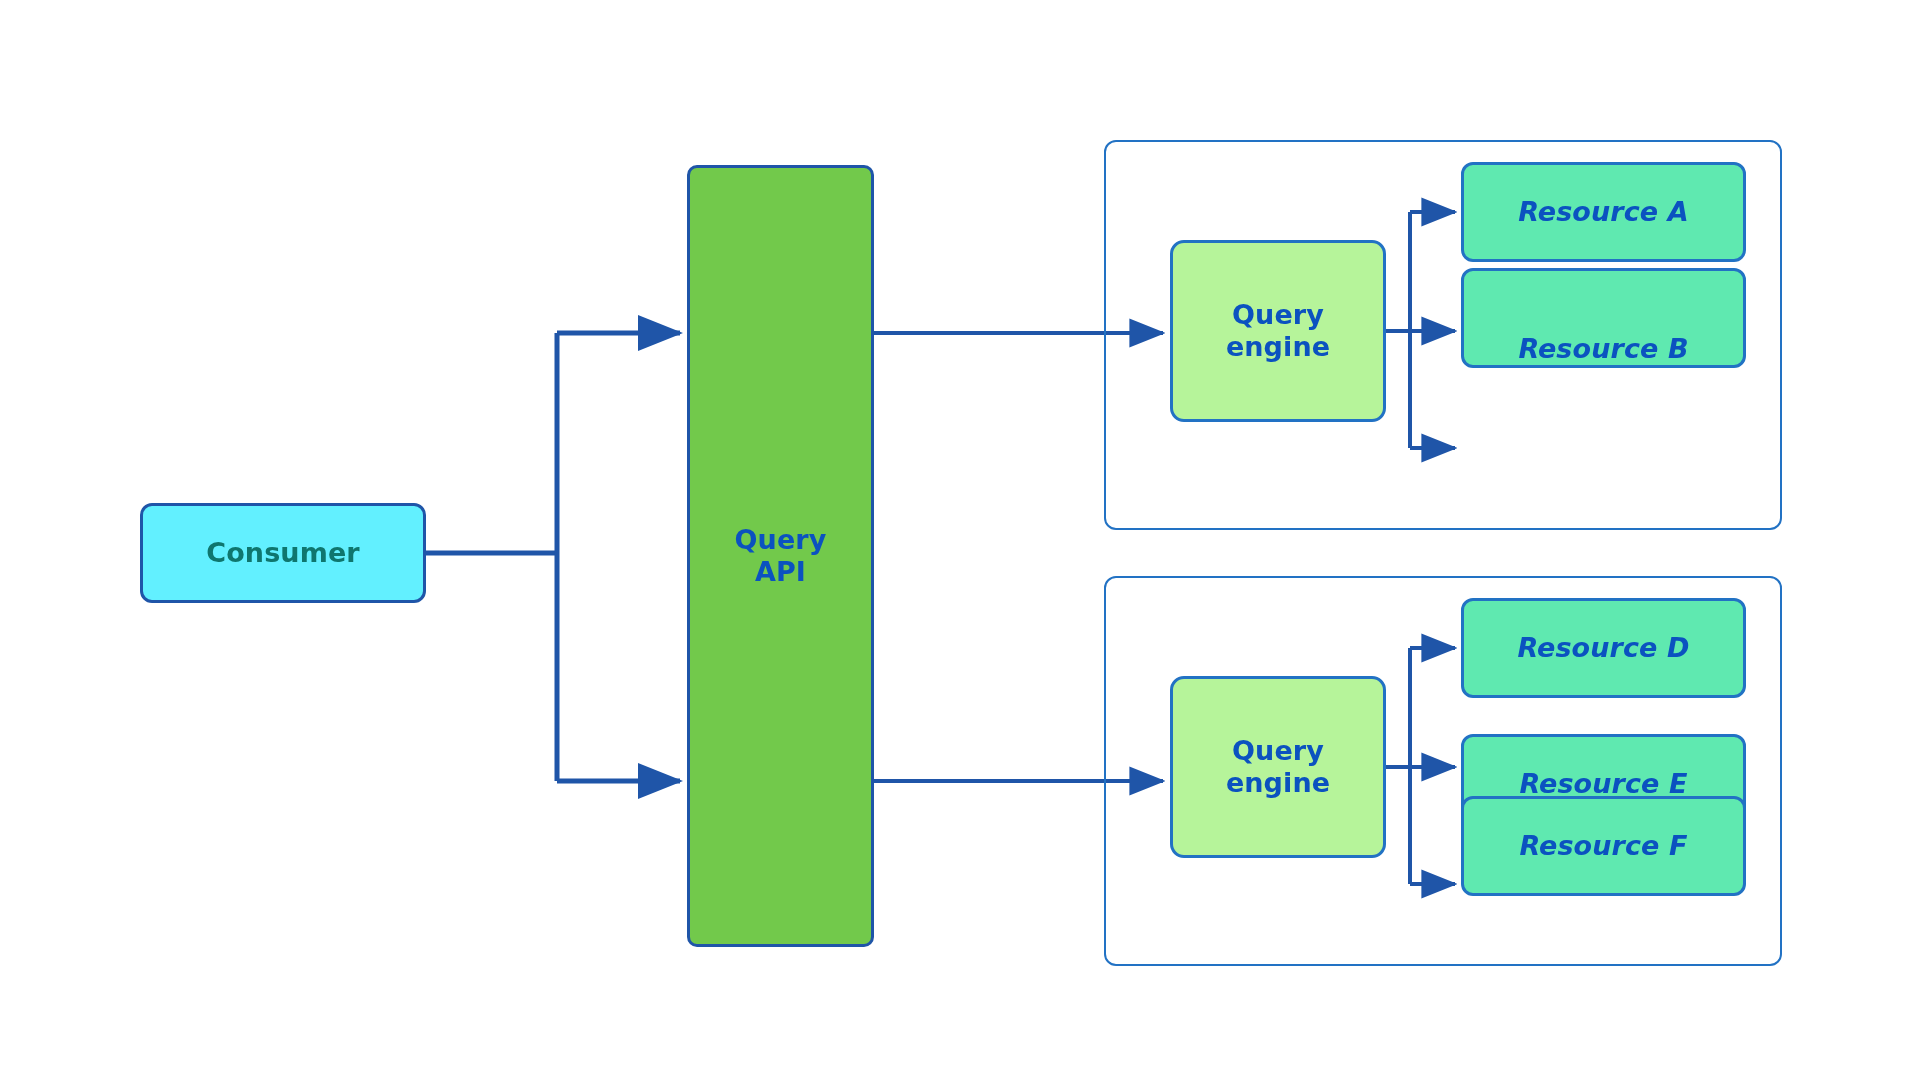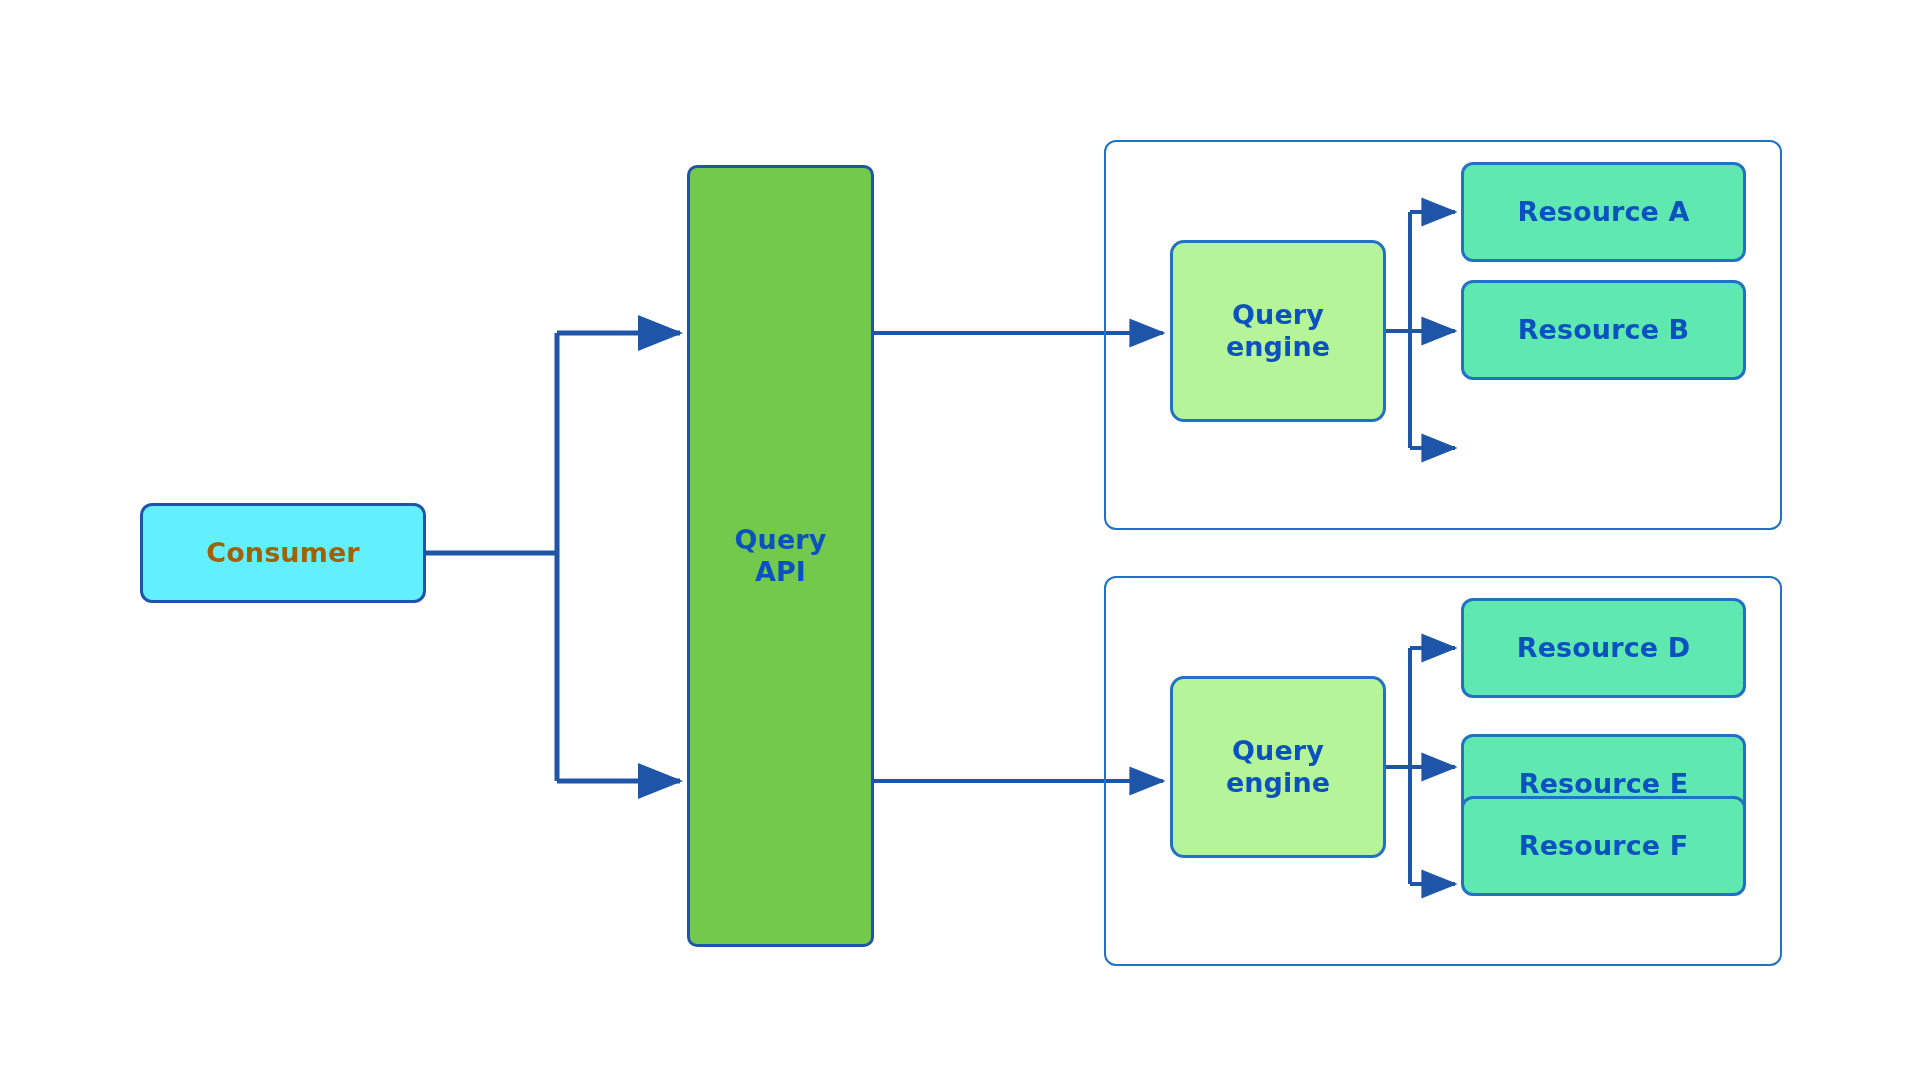--- a/index.html
+++ b/index.html
@@ -50,21 +50,21 @@
     background: transparent;
     z-index: 1;
   }
   
   #node-consumer {
     left: 140px;  top: 503px;  width: 286px;  height: 100px;
     background: #62F0FF;
     border: 3px solid #1F55A8;
     border-radius: 12px;
     font-size: 27px;
-    color: #a16207;
+    color: #0f766e;
   }
   #node-query-api {
     left: 687px;  top: 165px;  width: 187px;  height: 782px;
     background: #72C94B;
     border: 3px solid #1F55A8;
     border-radius: 10px;
     font-size: 27px;
     color: #0B52C0;
   }
   .engine-node {
@@ -77,23 +77,24 @@
   }
   #node-engine-1 { left: 1170px; top: 240px; }
   #node-engine-2 { left: 1170px; top: 676px; }
   .resource-node {
     left: 1461px;  width: 285px;  height: 100px;
     background: #5FE9B0;
     border: 3px solid #2272C4;
     border-radius: 12px;
     font-size: 27px;
     color: #0B52C0;
+    font-style: italic;
   }
   #node-resource-a { top: 162px; }
-  #node-resource-b { top: 280px; }
+  #node-resource-b { top: 268px; align-items: flex-end; }
   #node-resource-c { top: 398px; }
   #node-resource-d { top: 598px; }
   #node-resource-e { top: 734px; }
   #node-resource-f { top: 796px; }
   #group-box-1 {
     left: 1104px;  top: 140px;  width: 678px;  height: 390px;
     border: 2px solid #2272C4;
     border-radius: 12px;
   }
   #group-box-2 {

